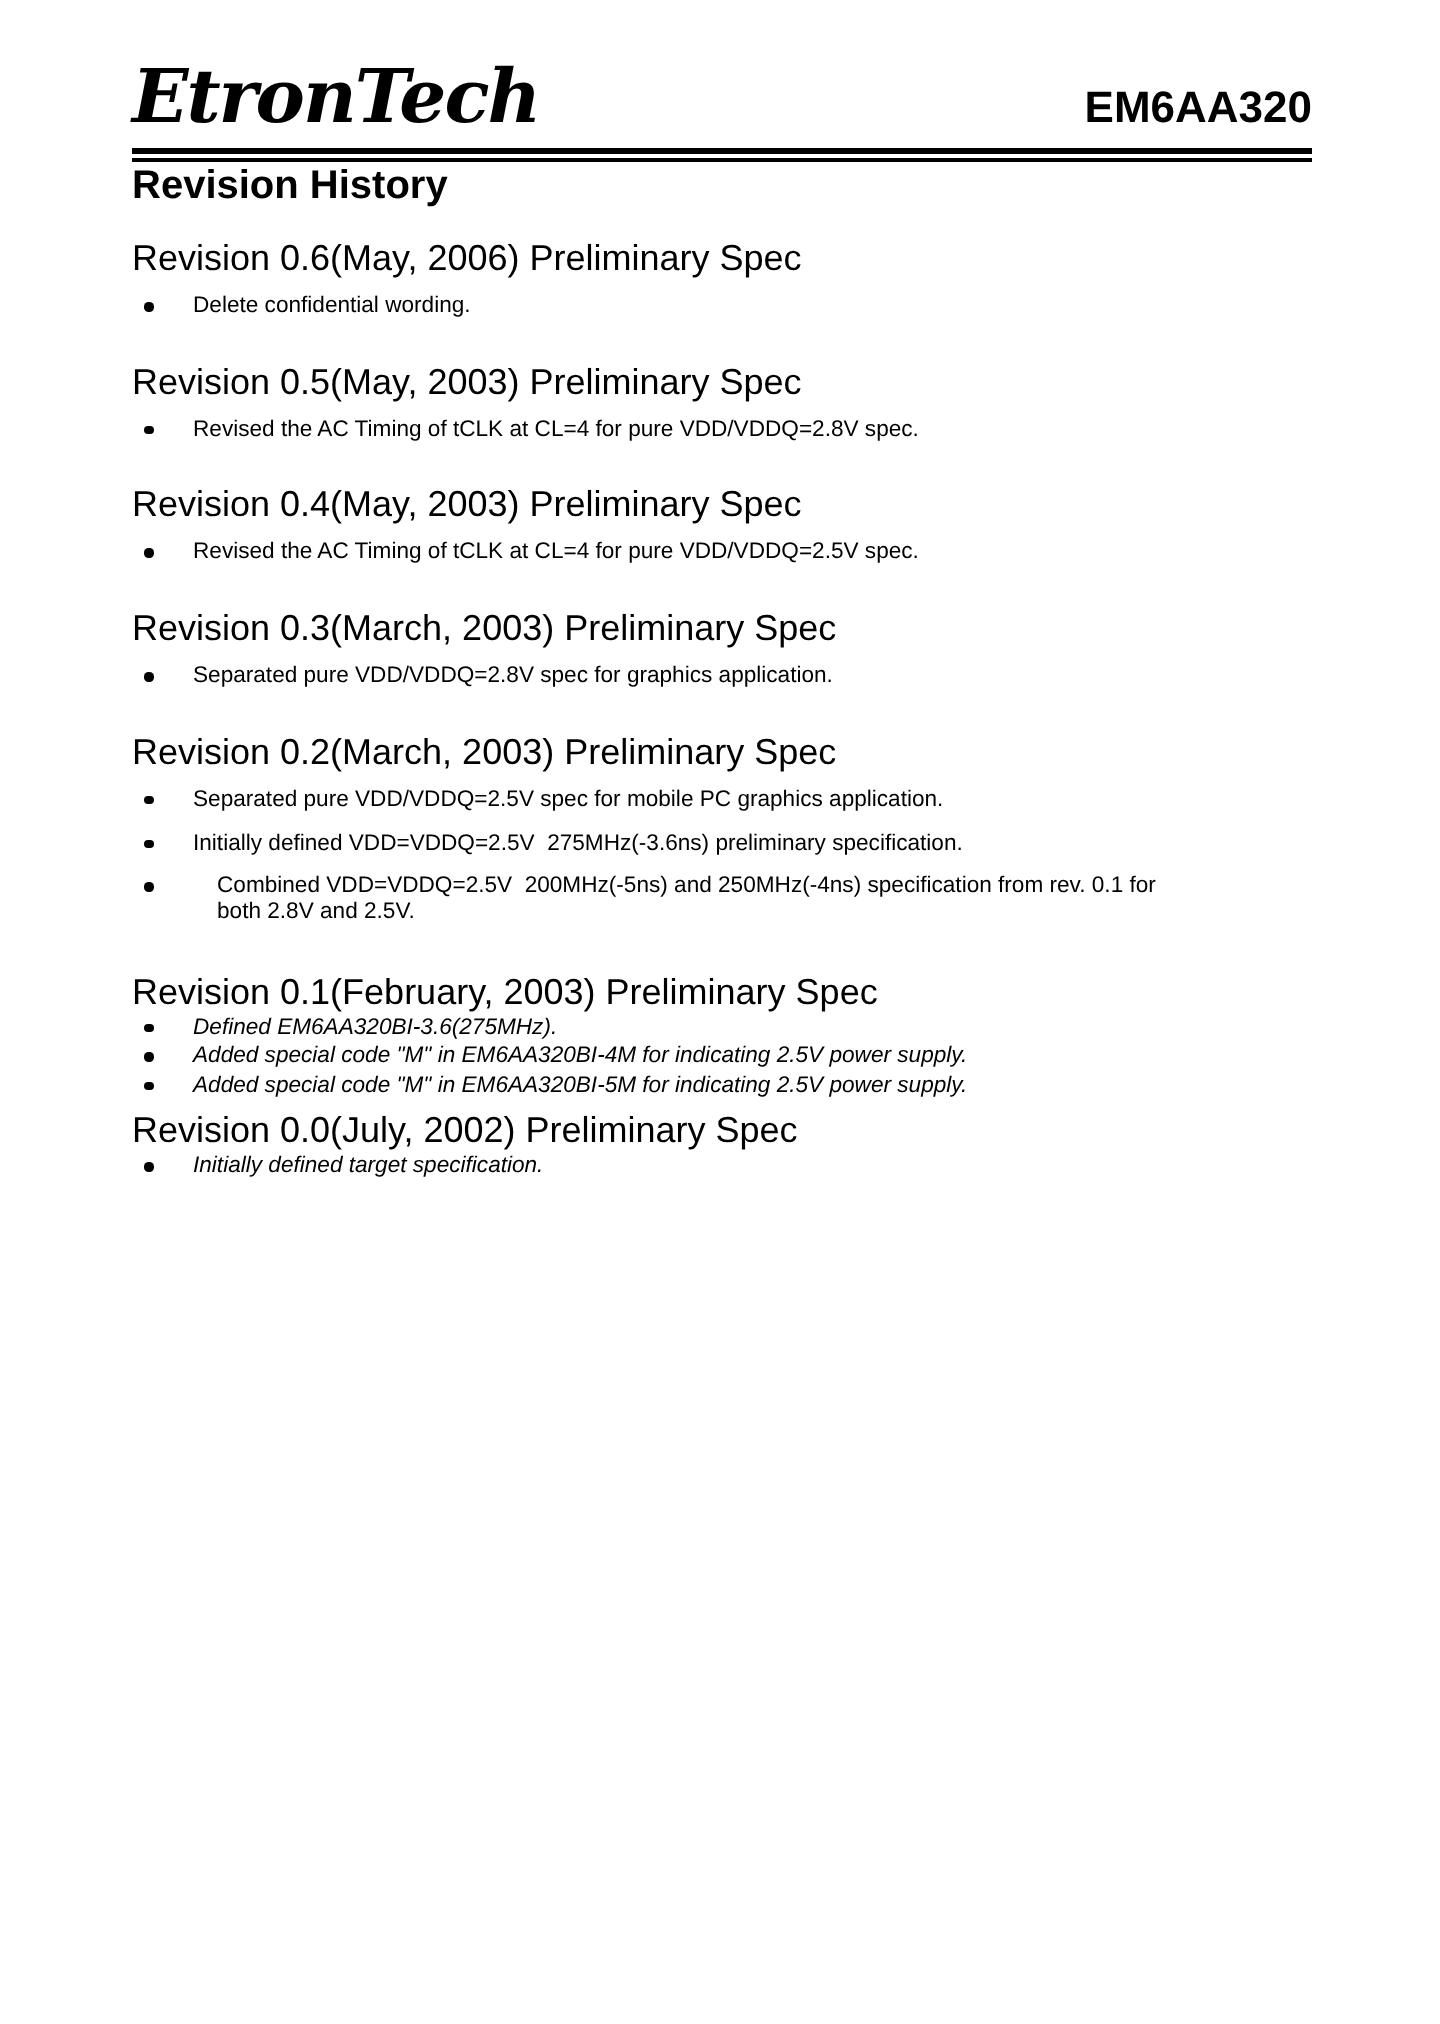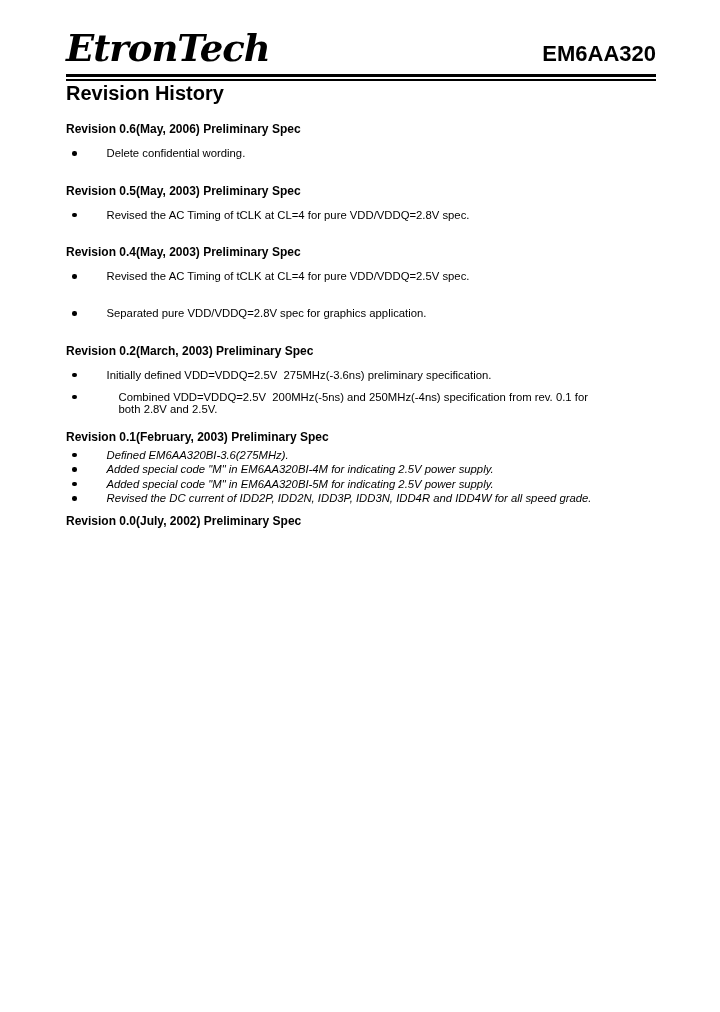--- a/index.html
+++ b/index.html
@@ -43,40 +43,39 @@
     height:2px;
   }
   .page-title {
     margin:4px 0 0 0;
     font-size:20px;
     font-weight:bold;
     line-height:17px;
   }
   section.rev { margin-top:24px; }
   section.rev.first { margin-top:20px; }
-  section.rev.gap-lg { margin-top:14px; }
+  section.rev.gap-lg { margin-top:26px; }
   section.rev.gap-md { margin-top:8px; }
   section.rev h2 {
     margin:0;
-    font-size:12px;
-    font-weight:bold;
+    font-size:18px;
+    font-weight:normal;
     line-height:15px;
   }
   ul.bullets {
     list-style:none;
     margin:10px 0 0 0;
     padding:0;
   }
   ul.bullets li {
     display:flex;
     align-items:flex-start;
     margin:0 0 9px 0;
     font-size:11.3px;
     line-height:12.7px;
-    gap:10px;
   }
   .dot {
     flex:0 0 auto;
     width:4.5px; height:4.5px;
     border-radius:50%;
     background:#000;
     margin:4px 0 0 6px;
   }
   .btext {
     margin-left:20px;
@@ -131,31 +130,36 @@
       <h2>Revision 0.4(May, 2003) Preliminary Spec</h2>
       <ul class="bullets">
         <li>
             <span class="dot"></span>
             <span class="btext">Revised the AC Timing of tCLK at CL=4 for pure VDD/VDDQ=2.5V spec.</span>
           </li>
       </ul>
     </section>
 
     <section class="rev">
+      <h2>Revision 0.3(March, 2003) Preliminary Spec</h2>
       <ul class="bullets">
         <li>
             <span class="dot"></span>
             <span class="btext">Separated pure VDD/VDDQ=2.8V spec for graphics application.</span>
           </li>
       </ul>
     </section>
 
     <section class="rev">
       <h2>Revision 0.2(March, 2003) Preliminary Spec</h2>
       <ul class="bullets">
+        <li>
+            <span class="dot"></span>
+            <span class="btext">Separated pure VDD/VDDQ=2.5V spec for mobile PC graphics application.</span>
+          </li>
         <li>
             <span class="dot"></span>
             <span class="btext">Initially defined VDD=VDDQ=2.5V  275MHz(-3.6ns) preliminary specification.</span>
           </li>
         <li>
             <span class="dot"></span>
             <span class="btext w-limit">Combined VDD=VDDQ=2.5V  200MHz(-5ns) and 250MHz(-4ns) specification from rev. 0.1 for both 2.8V and 2.5V.</span>
           </li>
       </ul>
     </section>
@@ -168,27 +172,29 @@
             <span class="btext">Defined EM6AA320BI-3.6(275MHz).</span>
           </li>
         <li>
             <span class="dot"></span>
             <span class="btext">Added special code "M" in EM6AA320BI-4M for indicating 2.5V power supply.</span>
           </li>
         <li>
             <span class="dot"></span>
             <span class="btext">Added special code "M" in EM6AA320BI-5M for indicating 2.5V power supply.</span>
           </li>
-        <li>
-            <span class="dot"></span>
-            <span class="btext">Revised the DC current of IDD2P, IDD2N, IDD3P, IDD3N, IDD4R and IDD4W for all speed grade.</span>
-          </li>
       </ul>
     </section>
 
     <section class="rev compact gap-md">
       <h2>Revision 0.0(July, 2002) Preliminary Spec</h2>
+      <ul class="bullets">
+        <li>
+            <span class="dot"></span>
+            <span class="btext">Initially defined target specification.</span>
+          </li>
+      </ul>
     </section>
 
   </div>
 
   <div class="footer-rule"></div>
 </div>
 
 </body></html>

